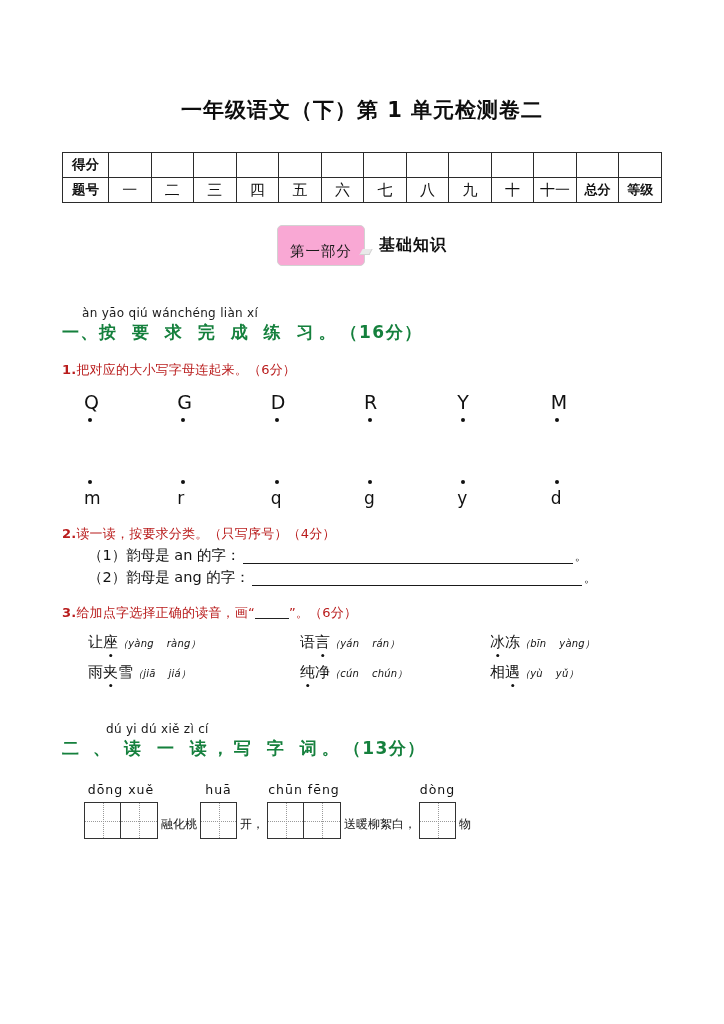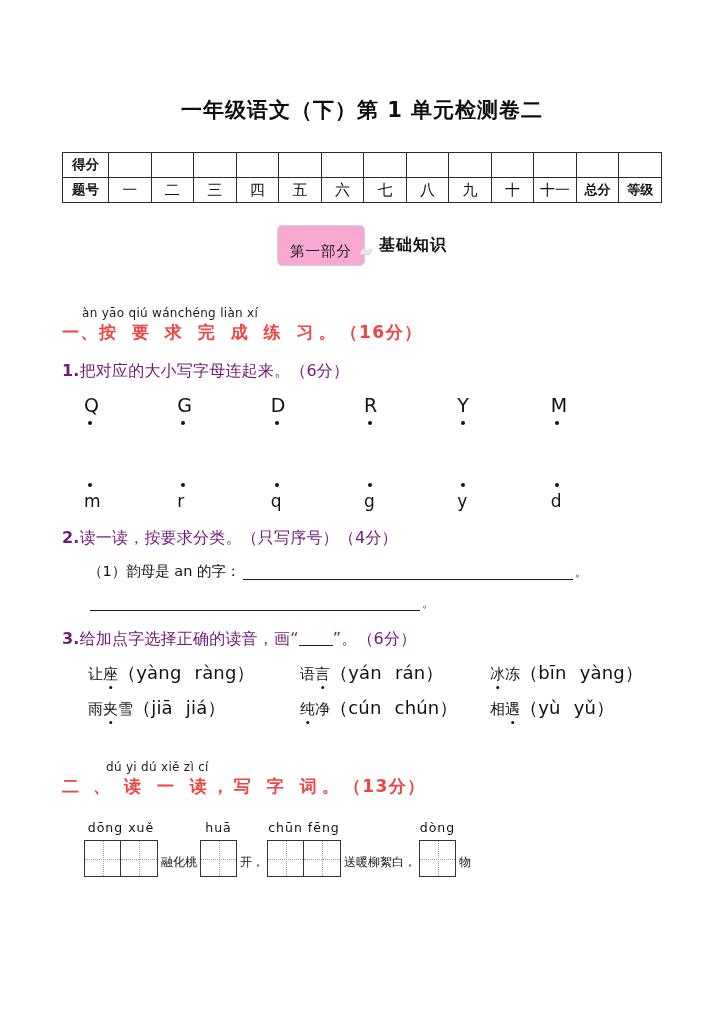--- a/index.html
+++ b/index.html
@@ -97,29 +97,29 @@
     letter-spacing: 0.3px;
     margin-left: 20px;
     margin-bottom: 1px;
     font-family: "DejaVu Sans", "Liberation Sans", sans-serif;
     margin-top: 40px;
   }
   .sec-title {
     font-size: 17px;
     font-weight: bold;
     letter-spacing: 1.5px;
-    color: #ef4444;
+    color: #15803d;
   }
   .sec-title .spaced { letter-spacing: 5px; }
 
   
   .q { margin-top: 17px; }
   .q-stem {
-    font-size: 16px;
-    color: #701a75;
+    font-size: 13px;
+    color: #b91c1c;
     letter-spacing: 0.2px;
   }
   .q-stem .qnum { font-weight: bold; }
 
   .underline-ph {
     display: inline-block;
     width: 34px;
     border-bottom: 1.2px solid #222;
     vertical-align: -2px;
   }
@@ -161,21 +161,21 @@
   .char-list {
     margin-top: 10px;
     padding-left: 26px;
     font-size: 15px;
     color: #111;
     letter-spacing: 0.5px;
   }
   .char-list span { margin-right: 13px; white-space: nowrap; }
 
   .blank-row {
-    margin-top: 13px;
+    margin-top: 3px;
     padding-left: 26px;
     font-size: 14.5px;
     display: flex;
     align-items: flex-end;
   }
   .blank-row .label { white-space: nowrap; }
   .blank-row .rule {
     flex: 1;
     border-bottom: 1.1px solid #1a1a1a;
     height: 15px;
@@ -206,22 +206,23 @@
     content: "";
     position: absolute;
     left: 50%;
     bottom: -5px;
     transform: translateX(-50%);
     width: 3.5px; height: 3.5px;
     border-radius: 50%;
     background: #111;
   }
   .pron-pinyin {
-    font-size: 18px;
+    font-size: 10px;
     letter-spacing: 0.2px;
+    font-style: italic;
   }
   .pron-pinyin .opt2 { margin-left: 13px; }
 
   
   .sec2 { margin-top: 20px; }
   .sec2 .pinyin-line { margin-left: 44px; }
   .sec2 .sec-title .gap { letter-spacing: 14px; }
 
   .write-row {
     margin-top: 22px;
@@ -349,20 +350,21 @@
   </div>
 
   <div class="q">
     <div class="q-stem"><span class="qnum">2.</span><span>读一读，按要求分类。（只写序号）（4分）</span></div>
     <div class="blank-row">
       <span class="label">（1）韵母是 an 的字：</span>
       <span class="rule"></span>
       <span class="period">。</span>
     </div>
     <div class="blank-row">
+      <span class="label">（2）韵母是 ang 的字：</span>
       <span class="rule"></span>
       <span class="period">。</span>
     </div>
   </div>
 
   <div class="q">
     <div class="q-stem"><span class="qnum">3.</span><span>给加点字选择正确的读音，画“</span><span class="underline-ph"></span><span>”。（6分）</span></div>
 
     <div class="pron-row">
       <span class="pron-item w1">

